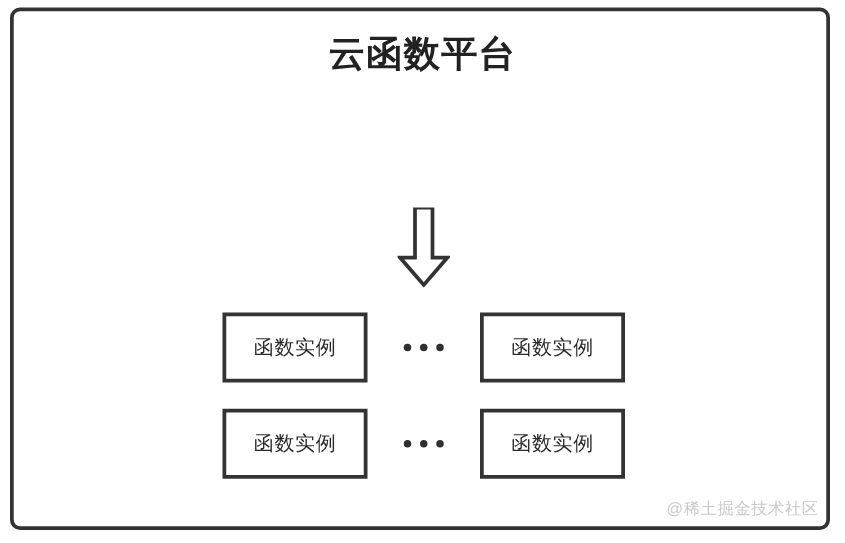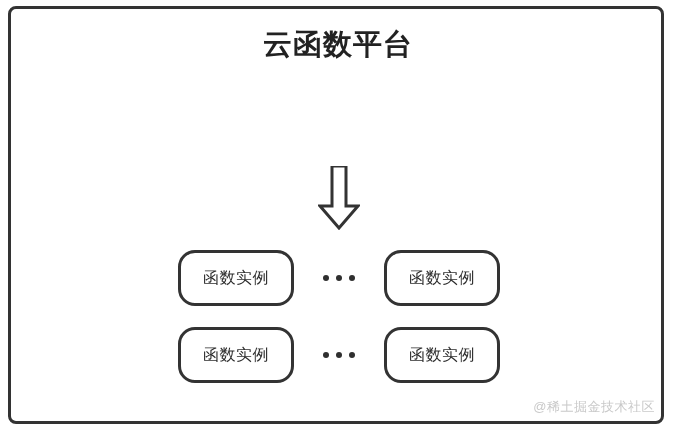--- a/index.html
+++ b/index.html
@@ -90,21 +90,21 @@
     width: 676px;
     height: 56px;
   }
   .instance-box {
     position: absolute;
     top: 0;
     width: 116px;
     height: 56px;
     box-sizing: border-box;
     border: 3px solid #333333;
-    border-radius: 17px;
+    border-radius: 0;
     background: #ffffff;
     display: flex;
     align-items: center;
     justify-content: center;
   }
   .instance-box.left { left: 178px; }
   .instance-box.right { left: 384px; }
   .instance-label {
     font-size: 16px;
     color: #2b2b2b;

